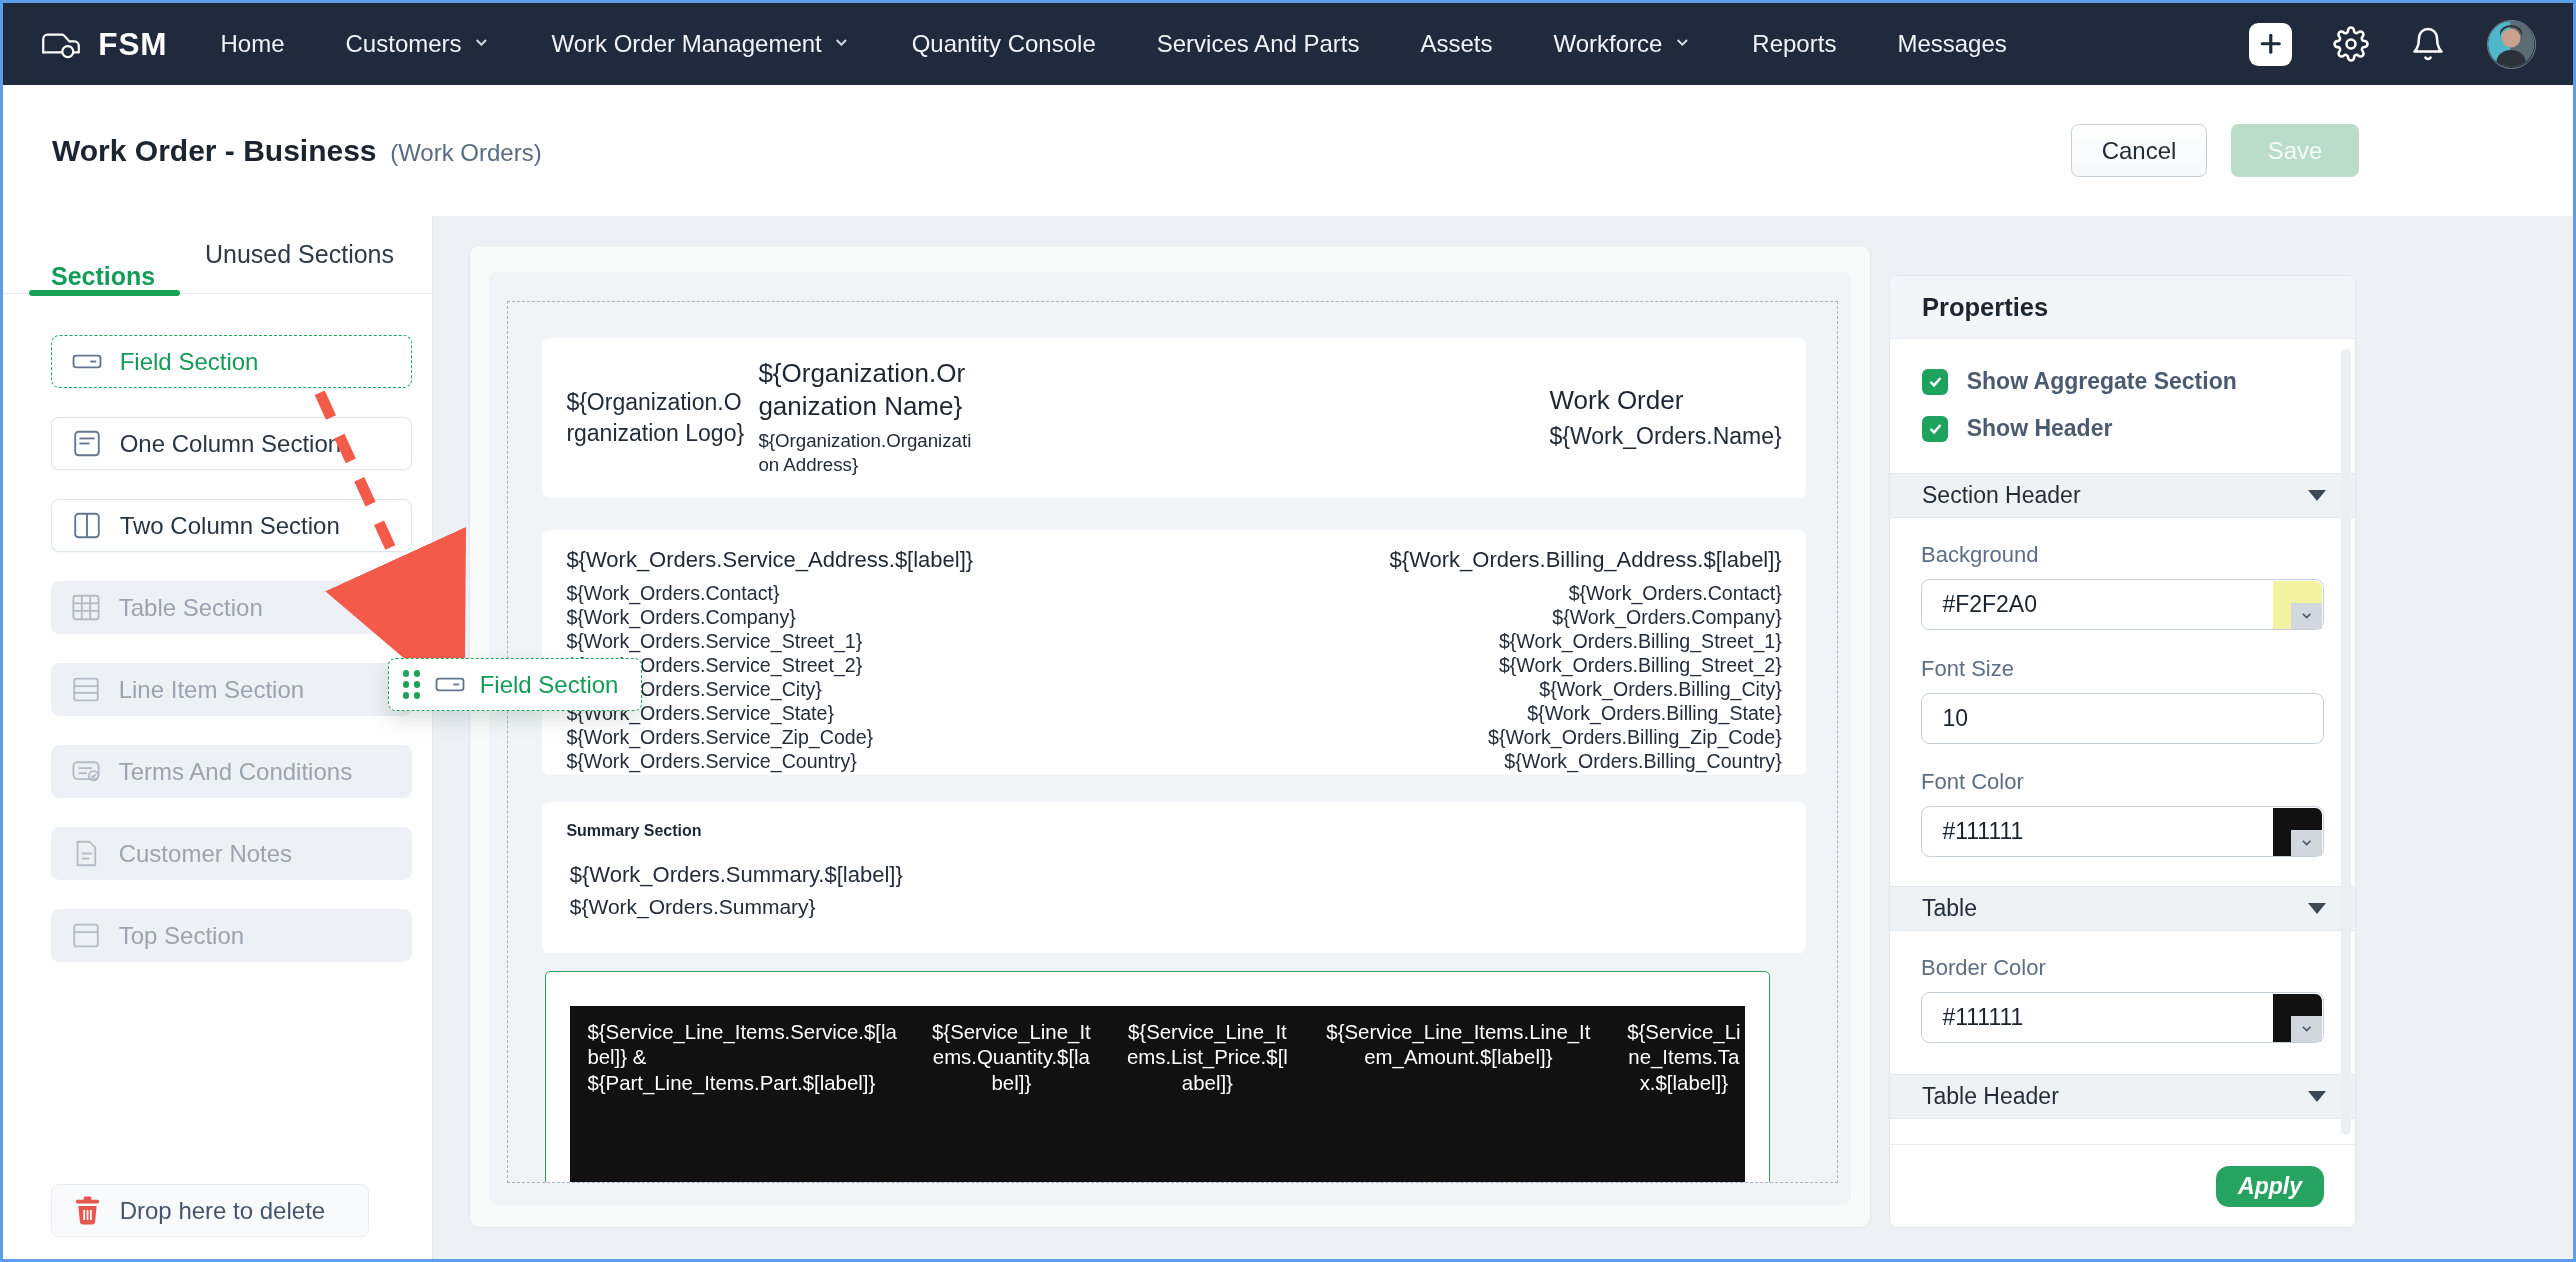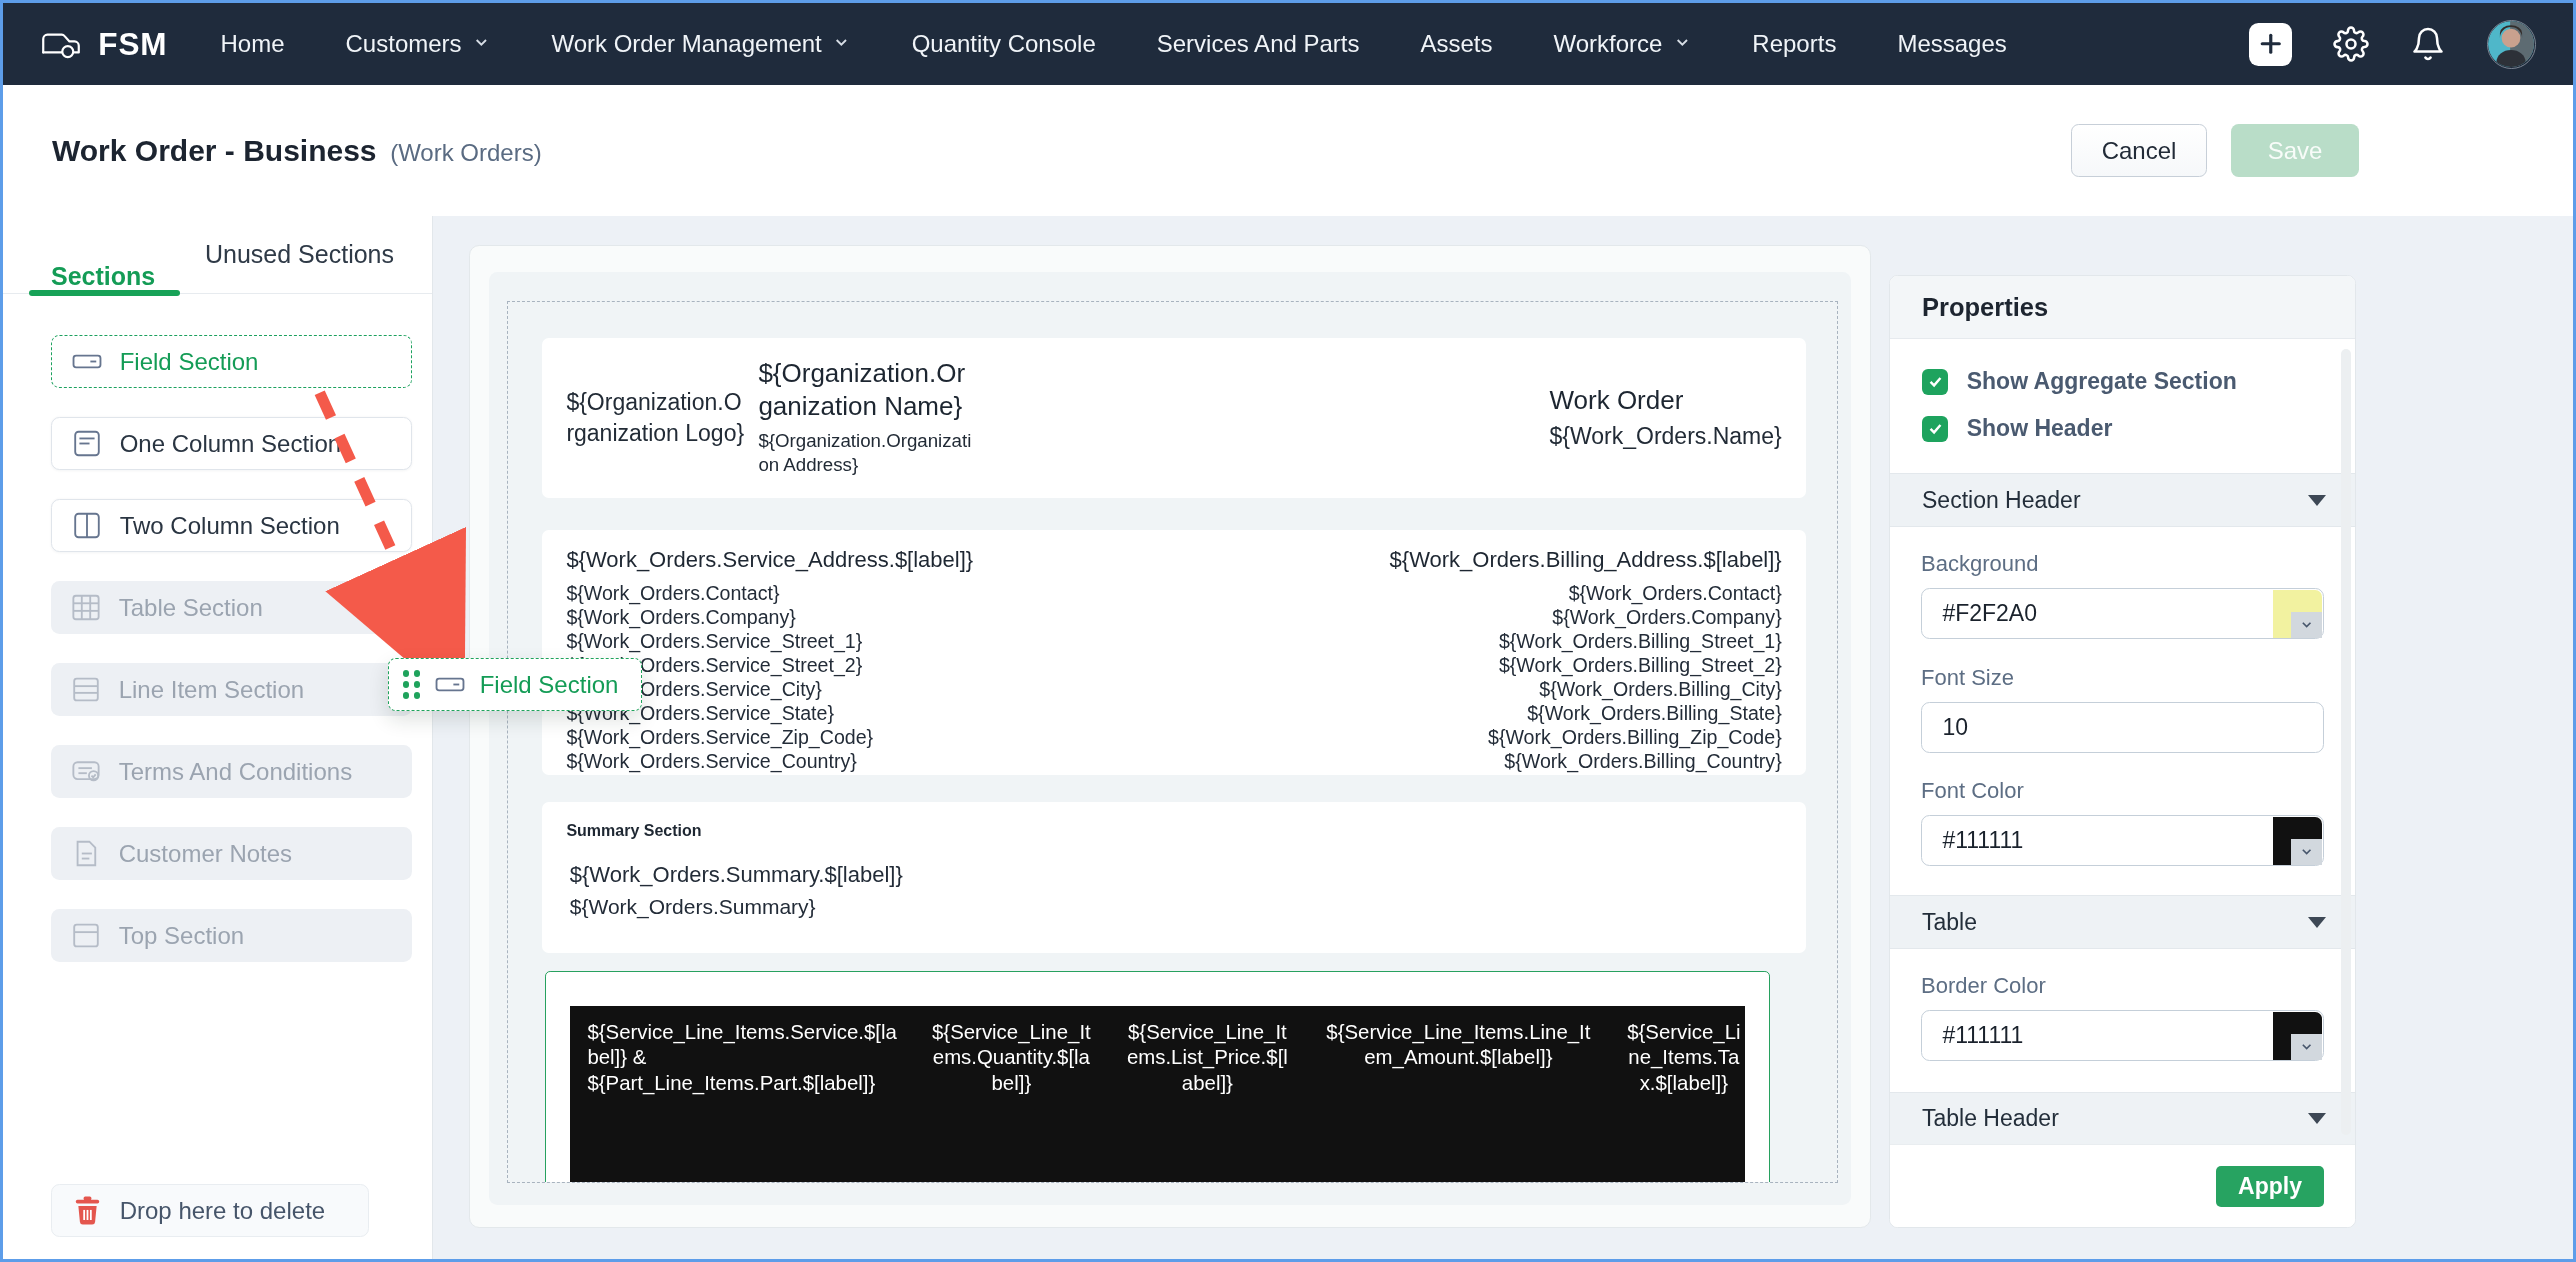--- a/index.html
+++ b/index.html
@@ -140,21 +140,21 @@
     height:63px; background:#f3f6f8; border-bottom:0.9px solid #e6eaee;
     display:flex; align-items:center; padding-left:32px;
     font-size:25.5px; font-weight:700; color:#1d2530;
   }
   .props-checks{ padding:29px 32px 31px; display:flex; flex-direction:column; gap:20.4px; }
   .check-row{ display:flex; align-items:center; gap:18.7px; cursor:pointer; }
   .checkbox{ width:26px; height:26px; background:#1ea35e; border-radius:6px; display:flex; align-items:center; justify-content:center; flex:none; }
   .checkbox svg{ width:17px; height:17px; stroke:#ffffff; stroke-width:3.4; fill:none; }
   .check-label{ font-size:23px; color:#4a5a70;font-weight:bold; }
   .accordion-bar{
-    height:54px; background:#eef2f5; border-top:0.9px solid #e3e8ec; border-bottom:0.9px solid #e3e8ec;
+    height:45px; background:#eef2f5; border-top:0.9px solid #e3e8ec; border-bottom:0.9px solid #e3e8ec;
     display:flex; align-items:center; justify-content:space-between; padding:0 29px 0 32px; cursor:pointer;
   }
   .accordion-title{ font-size:23px; color:#232e3a; }
   .caret-down{ width:0; height:0; border-left:9.4px solid transparent; border-right:9.4px solid transparent; border-top:11px solid #3d4855; }
   .props-body{ padding:24px 31px 25.5px; }
   .field-label{ font-size:22px; color:#5d6e84; margin-bottom:11px; }
   .field-group{ margin-bottom:25.5px; }
   .prop-input-wrap{ position:relative; height:51px; }
   .prop-input{
     width:100%; height:51px; border:1.7px solid #c5cfd9; border-radius:8.5px;
@@ -164,21 +164,21 @@
   .swatch{ position:absolute; right:1.7px; top:1.7px; bottom:1.7px; width:49px; border-radius:0 6.8px 6.8px 0; }
   .swatch-dd{ position:absolute; right:1.7px; bottom:1.7px; width:31px; height:25.5px; background:#d2d8de; display:flex; align-items:center; justify-content:center; cursor:pointer; }
   .swatch-dd svg{ width:15.3px; height:15.3px; stroke:#47566c; stroke-width:2.6; fill:none; }
   .clip-input{ height:32px; overflow:hidden; }
   .props-footer{
     position:absolute; left:0; right:0; bottom:0; height:83px; background:#ffffff;
     border-top:0.9px solid #e9edf0; display:flex; justify-content:flex-end; align-items:center; padding-right:31px;
   }
   .btn-apply{
     min-width:95px; height:41px; padding:0 22px; background:#27a361; color:#ffffff;
-    font-size:23px; font-weight:600; border:none; border-radius:5px; cursor:pointer; font-family:inherit;
+    font-size:23px; font-weight:600; border:none; border-radius:13px; cursor:pointer; font-family:inherit;font-style:italic;
   }
   .props-scroll{ position:absolute; right:4.3px; top:73px; bottom:92px; width:10.2px; background:#ecEFf1; background:#eceff1; border-radius:5.1px; }
 </style>
 </head>
 <body>
 
 <div class="screen">
 
   <div class="navbar">
     <div class="brand">

